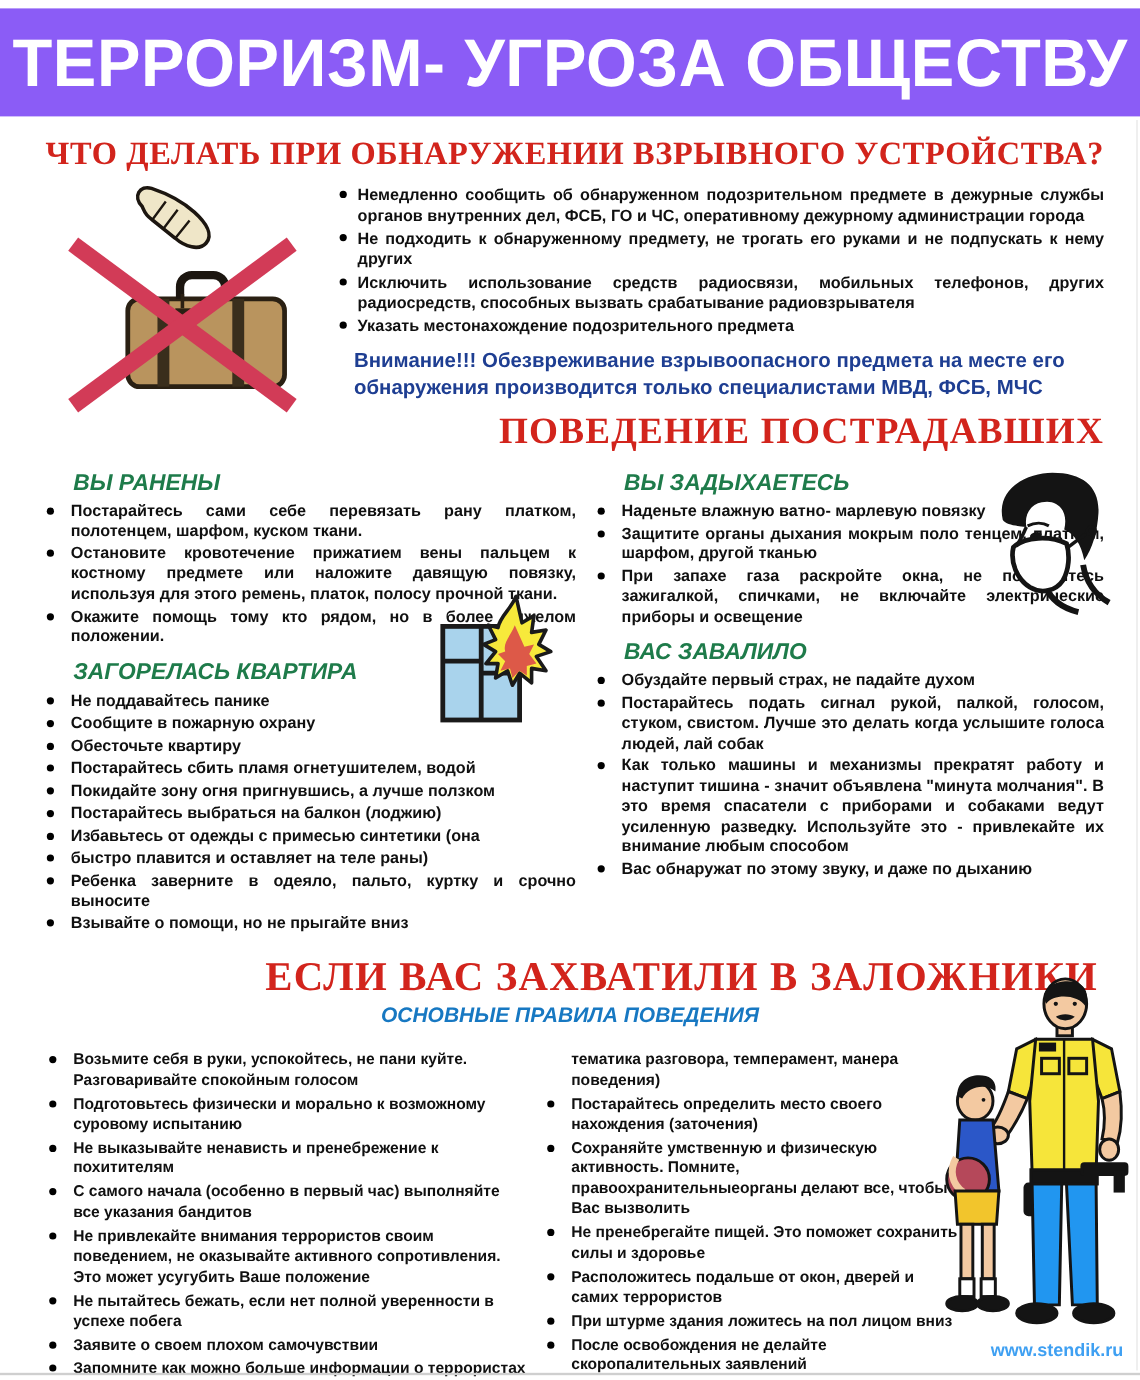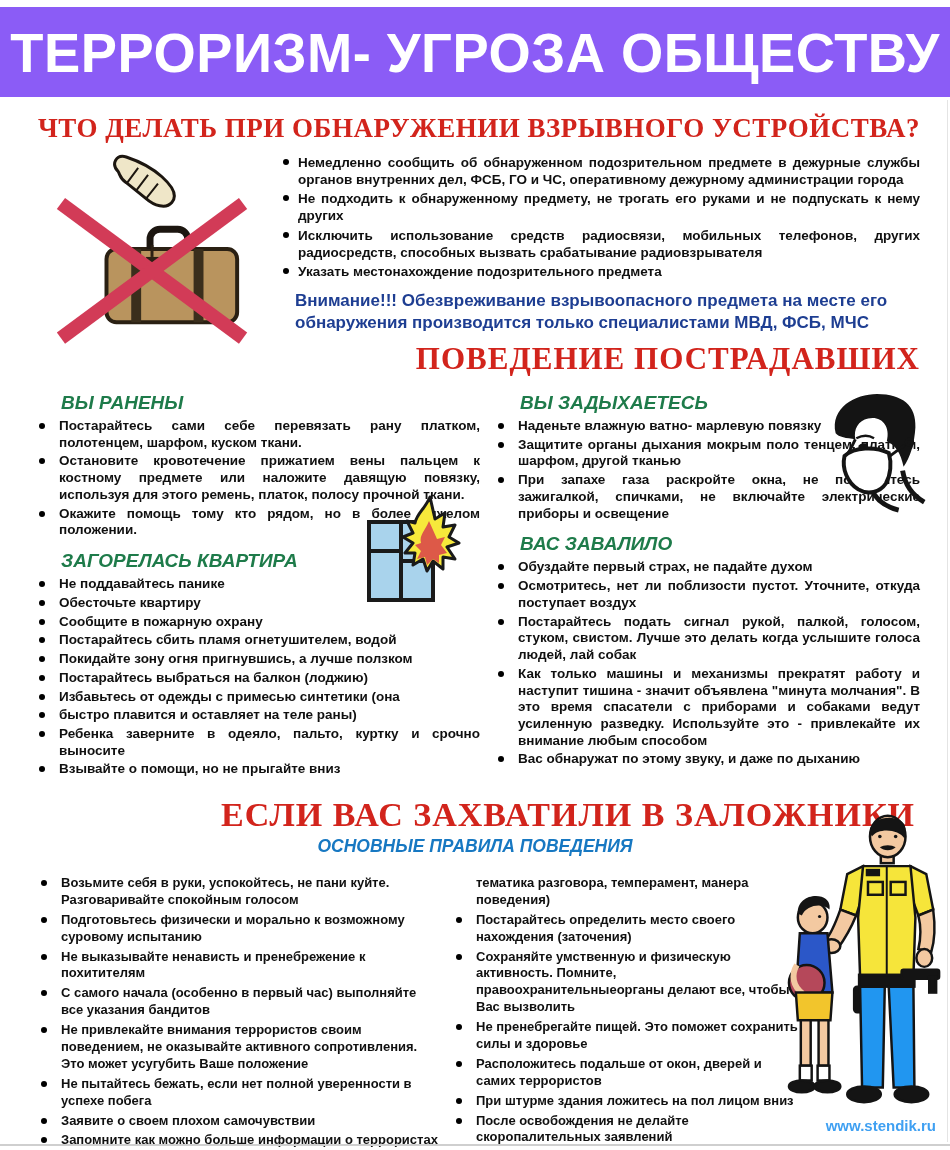--- a/index.html
+++ b/index.html
@@ -114,42 +114,41 @@
       <div class="col-l">
         <h3 class="green">ВЫ РАНЕНЫ</h3>
         <ul class="bullets">
             <li>Постарайтесь сами себе перевязать рану платком, полотенцем, шарфом, куском ткани.</li>
             <li>Остановите кровотечение прижатием вены пальцем к костному предмете или наложите давящую повязку, используя для этого ремень, платок, полосу прочной ткани.</li>
             <li>Окажите помощь тому кто рядом, но в более тяжелом положении.</li>
           </ul>
         <h3 class="green">ЗАГОРЕЛАСЬ КВАРТИРА</h3>
         <ul class="bullets">
             <li>Не поддавайтесь панике</li>
+            <li>Сообщите в пожарную охрану</li>
             <li>Обесточьте квартиру</li>
-            <li>Сообщите в пожарную охрану</li>
             <li>Постарайтесь сбить пламя огнетушителем, водой</li>
             <li>Покидайте зону огня пригнувшись, а лучше ползком</li>
             <li>Постарайтесь выбраться на балкон (лоджию)</li>
             <li>Избавьтесь от одежды с примесью синтетики (она</li>
             <li>быстро плавится и оставляет на теле раны)</li>
             <li>Ребенка заверните в одеяло, пальто, куртку и срочно выносите</li>
             <li>Взывайте о помощи, но не прыгайте вниз</li>
           </ul>
       </div>
       <div class="col-r">
         <h3 class="green">ВЫ ЗАДЫХАЕТЕСЬ</h3>
         <ul class="bullets narrow">
             <li>Наденьте влажную ватно- марлевую повязку</li>
             <li>Защитите органы дыхания мокрым поло тенцем, платком, шарфом, другой тканью</li>
             <li>При запахе газа раскройте окна, не пользуйтесь зажигалкой, спичками, не включайте электрические приборы и освещение</li>
           </ul>
         <h3 class="green">ВАС ЗАВАЛИЛО</h3>
         <ul class="bullets">
             <li>Обуздайте первый страх, не падайте духом</li>
-            <li>Осмотритесь, нет ли поблизости пустот. Уточните, откуда поступает воздух</li>
             <li>Постарайтесь подать сигнал рукой, палкой, голосом, стуком, свистом. Лучше это делать когда услышите голоса людей, лай собак</li>
             <li>Как только машины и механизмы прекратят работу и наступит тишина - значит объявлена "минута молчания". В это время спасатели с приборами и собаками ведут усиленную разведку. Используйте это - привлекайте их внимание любым способом</li>
             <li>Вас обнаружат по этому звуку, и даже по дыханию</li>
           </ul>
       </div>
     </div>
   </section>
 
   <div class="icon-fire">
     <svg viewBox="0 0 100 122" width="100" height="122" aria-hidden="true">

